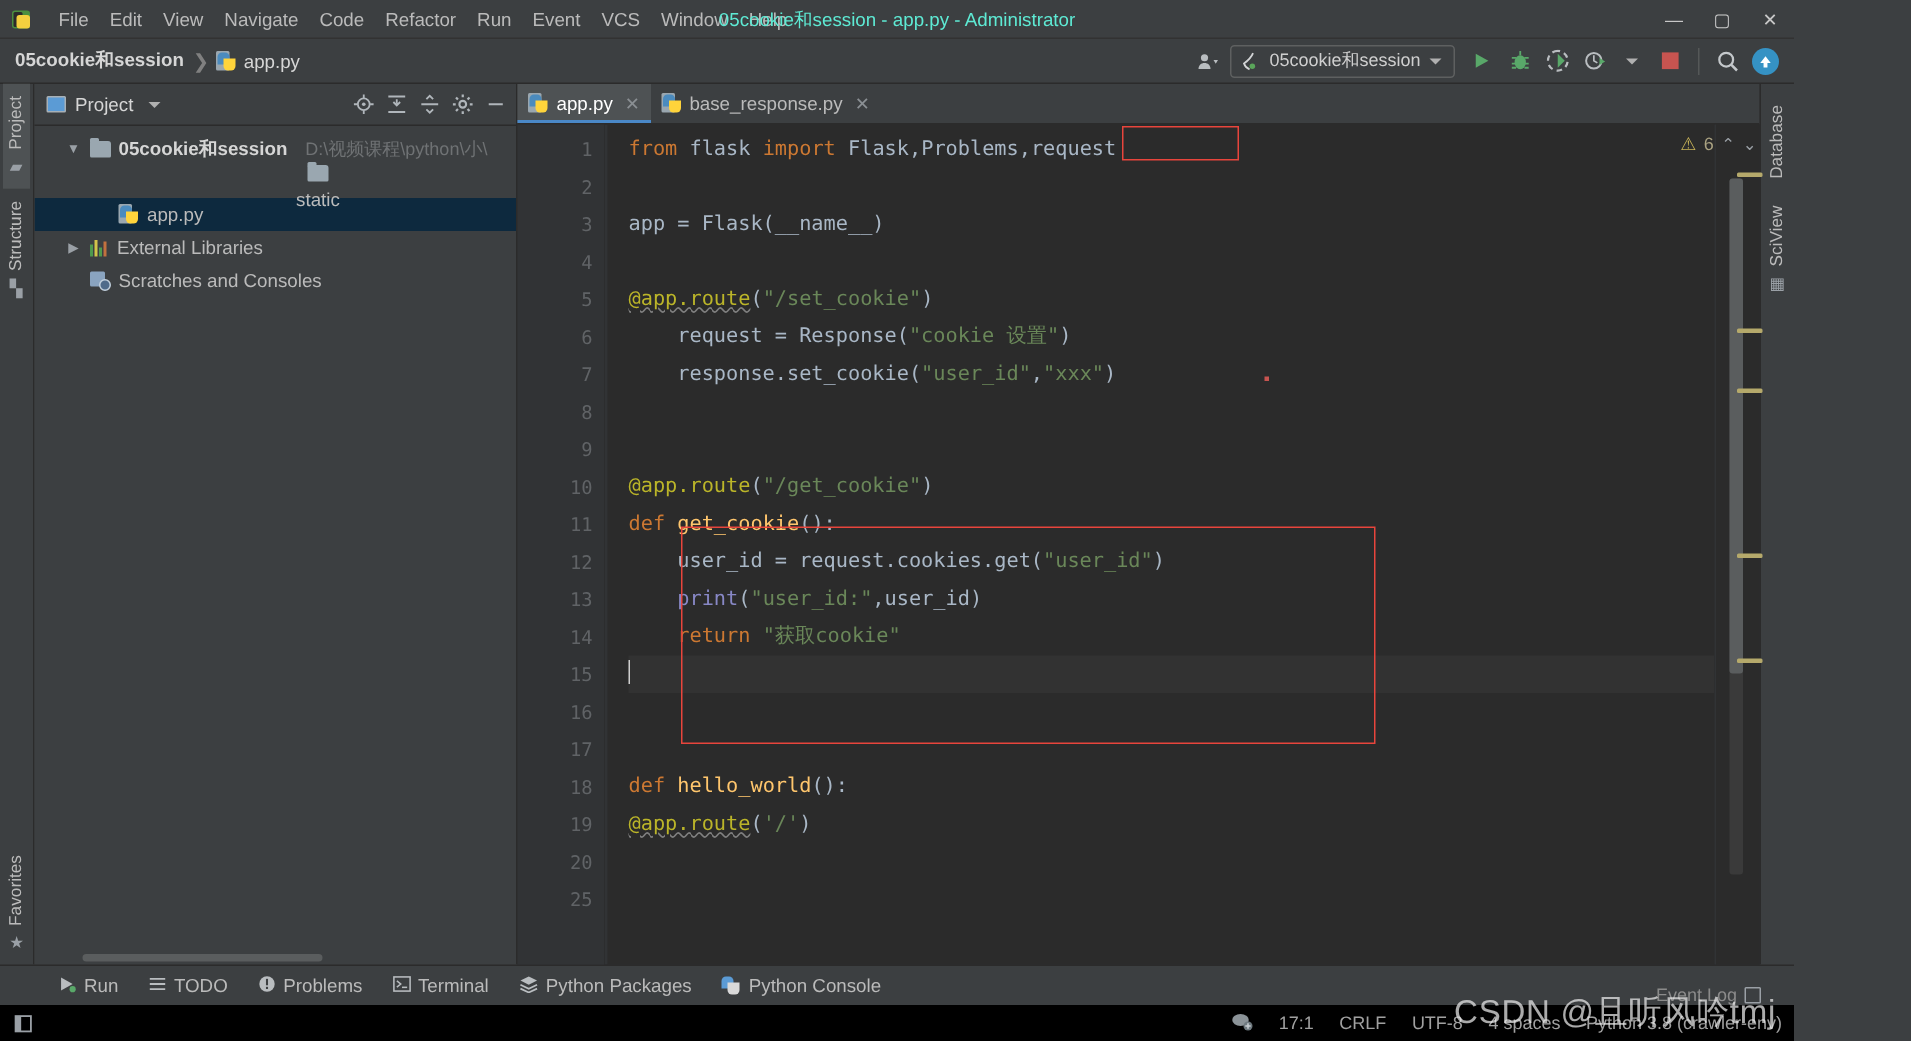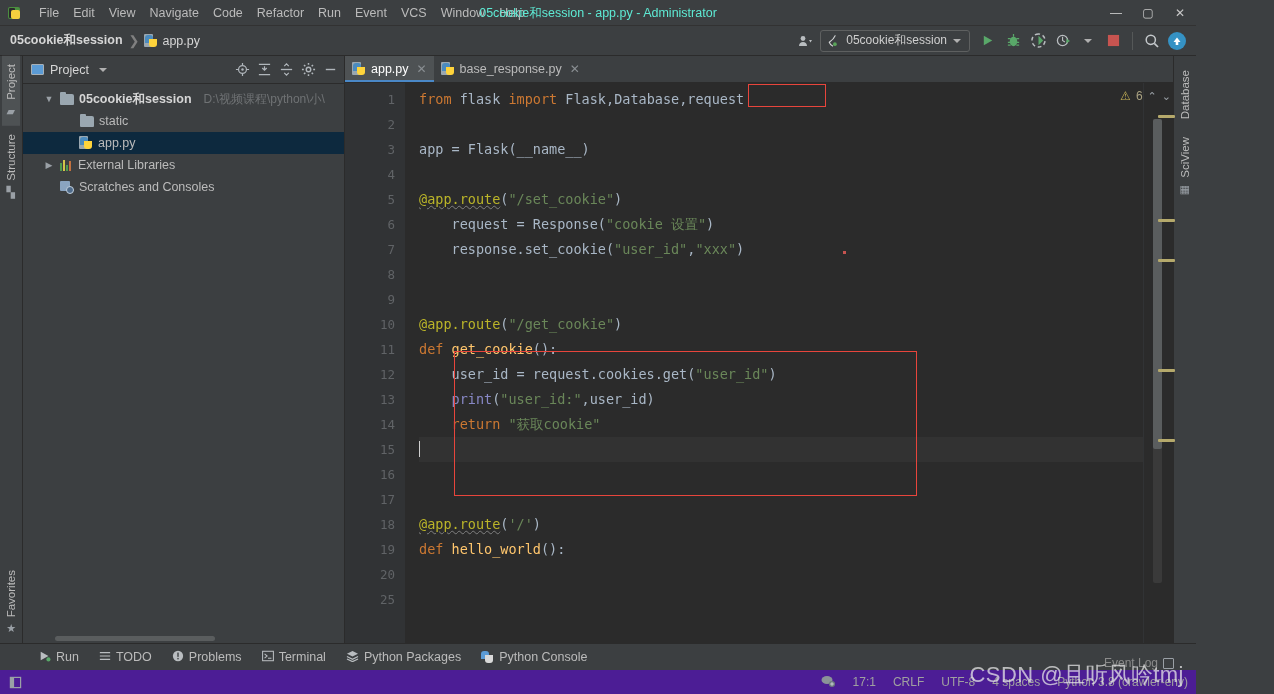--- a/index.html
+++ b/index.html
@@ -214,21 +214,21 @@
   
   .botbar {
     height: 27px; min-height:27px; background:#3c3f41; display:flex; align-items:center;
     border-top:1px solid #2b2b2b; padding-left: 30px; gap: 2px;
   }
   .bot-item {
     display:flex; align-items:center; gap:5px; color:#bbbbbb; font-size:12.5px;
     padding: 3px 9px; border-radius:3px; white-space:nowrap;
   }
   .statusbar {
-    height: 24px; min-height:24px; background:#4c1d95; display:flex; align-items:center;
+    height: 24px; min-height:24px; background:#000000; display:flex; align-items:center;
     color:#a0a0a0; font-size:12px; padding-left:6px;
   }
   .sb-right { margin-left:auto; display:flex; align-items:center; gap:17px; padding-right:8px;}
   .sb-left-ic { width:18px;height:18px;display:flex;align-items:center;justify-content:center;color:#9aa0a6;font-size:12px;}
 
   .watermark {
     position:absolute; right: 12px; bottom: 4px;
     color: rgba(235,235,235,0.72); font-size: 22px; white-space: nowrap;
     pointer-events:none; letter-spacing:0.5px;
   }
@@ -414,21 +414,21 @@
           </div>
         </div>
       </div>
       <div class="tree">
         <div class="trow bold" style="padding-left:20px;">
           <span class="arrow">▼</span>
           <span class="folder"></span>
           <span>05cookie和session</span>
           <span class="path-hint">D:\视频课程\python\小\</span>
         </div>
-        <div class="trow" style="padding-left:57px;">
+        <div class="trow" style="padding-left:57px;flex-direction:column;">
           <span class="folder"></span>
           <span>static</span>
         </div>
         <div class="trow selected" style="padding-left:57px;">
           <span class="pyicon">
               <span class="sheet"></span>
               <span class="p1"></span>
               <span class="p2"></span>
             </span>
           <span>app.py</span>
@@ -500,39 +500,39 @@
           <div class="gline">17</div>
           <div class="gline">18</div>
           <div class="gline">19</div>
           <div class="gline">20</div>
           <div class="gline"><span>25</span><span class="fold">⊟</span></div>
         </div>
 
         <div class="codecol">
           <div class="foldbar-left"></div>
           <div class="codeinner">
-            <div class="cline"><span class="kw">from</span> <span class="plain">flask</span> <span class="kw">import</span> <span class="plain">Flask,Database,request</span></div>
+            <div class="cline"><span class="kw">from</span> <span class="plain">flask</span> <span class="kw">import</span> <span class="plain">Flask,Problems,request</span></div>
             <div class="cline"></div>
             <div class="cline"><span class="plain">app = Flask(__name__)</span></div>
             <div class="cline"></div>
             <div class="cline"><span class="deco decounder">@app.route</span><span class="plain">(</span><span class="str">"/set_cookie"</span><span class="plain">)</span></div>
             <div class="cline"><span class="plain">    request = Response(</span><span class="str">"cookie 设置"</span><span class="plain">)</span></div>
             <div class="cline"><span class="plain">    response.set_cookie(</span><span class="str">"user_id"</span><span class="plain">,</span><span class="str">"xxx"</span><span class="plain">)</span></div>
             <div class="cline"></div>
             <div class="cline"></div>
             <div class="cline"><span class="deco">@app.route</span><span class="plain">(</span><span class="str">"/get_cookie"</span><span class="plain">)</span></div>
             <div class="cline"><span class="kw">def</span> <span class="fn">get_cookie</span><span class="plain">():</span></div>
             <div class="cline"><span class="plain">    user_id = request.cookies.get(</span><span class="str">"user_id"</span><span class="plain">)</span></div>
             <div class="cline"><span class="builtin">    print</span><span class="plain">(</span><span class="str">"user_id:"</span><span class="plain">,user_id)</span></div>
             <div class="cline"><span class="kw">    return</span> <span class="str">"获取cookie"</span></div>
             <div class="cline currentline"><span class="cursor-caret"></span></div>
             <div class="cline"></div>
             <div class="cline"></div>
+            <div class="cline"><span class="kw">def</span> <span class="fn">hello_world</span><span class="plain">():</span></div>
             <div class="cline"><span class="deco decounder">@app.route</span><span class="plain">(</span><span class="str">'/'</span><span class="plain">)</span></div>
-            <div class="cline"><span class="kw">def</span> <span class="fn">hello_world</span><span class="plain">():</span></div>
           </div>
 
           <div class="annot annot-req"></div>
           <div class="annot annot-blk"></div>
           <div style="position:absolute;left:440px;top:168px;width:3px;height:3px;background:#c75450;"></div>
         </div>
 
         <div class="rightside">
           <div class="warnhdr">
             <span class="warn-tri">⚠</span>

